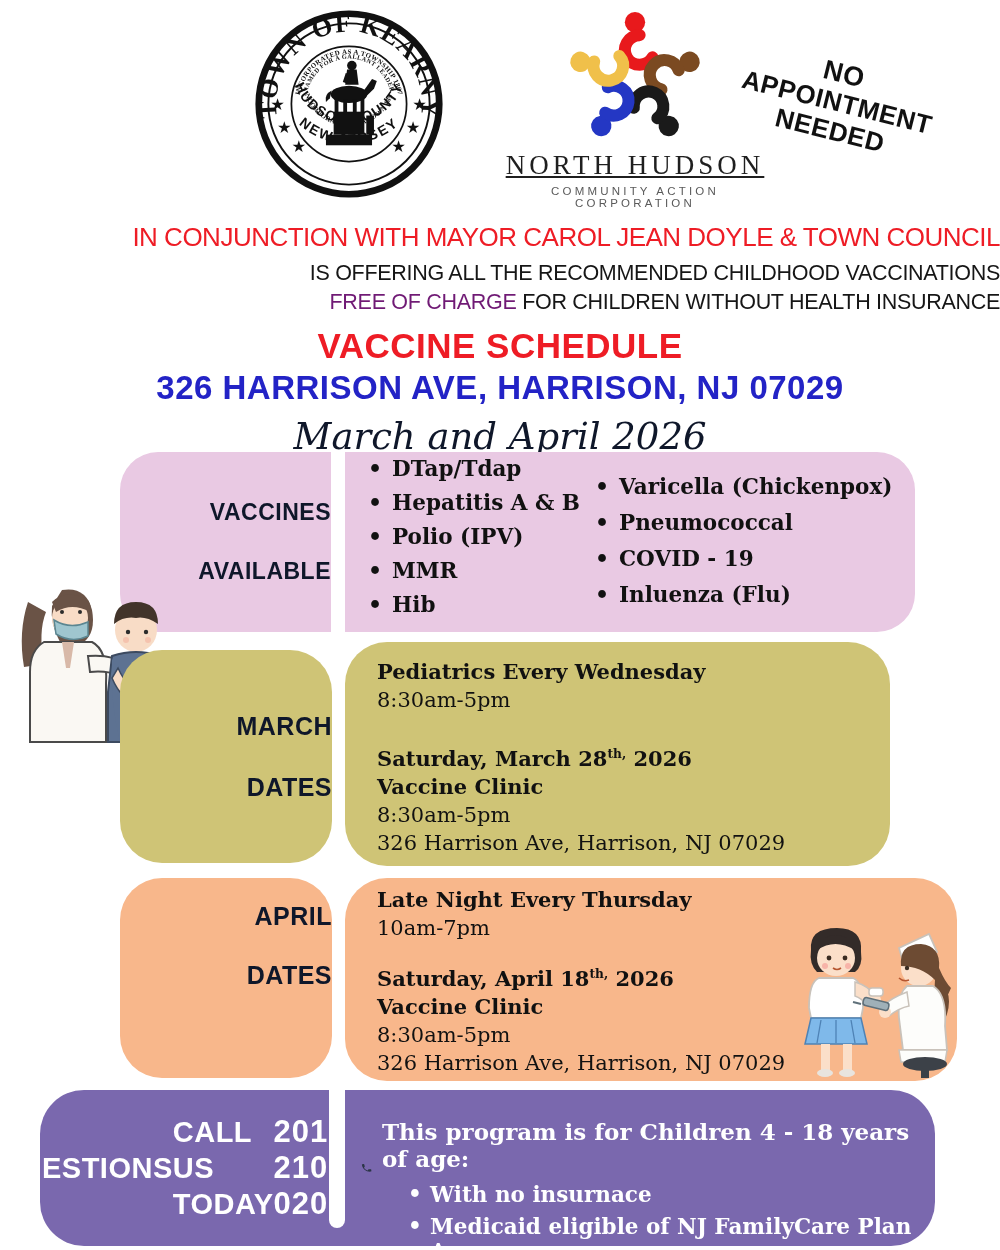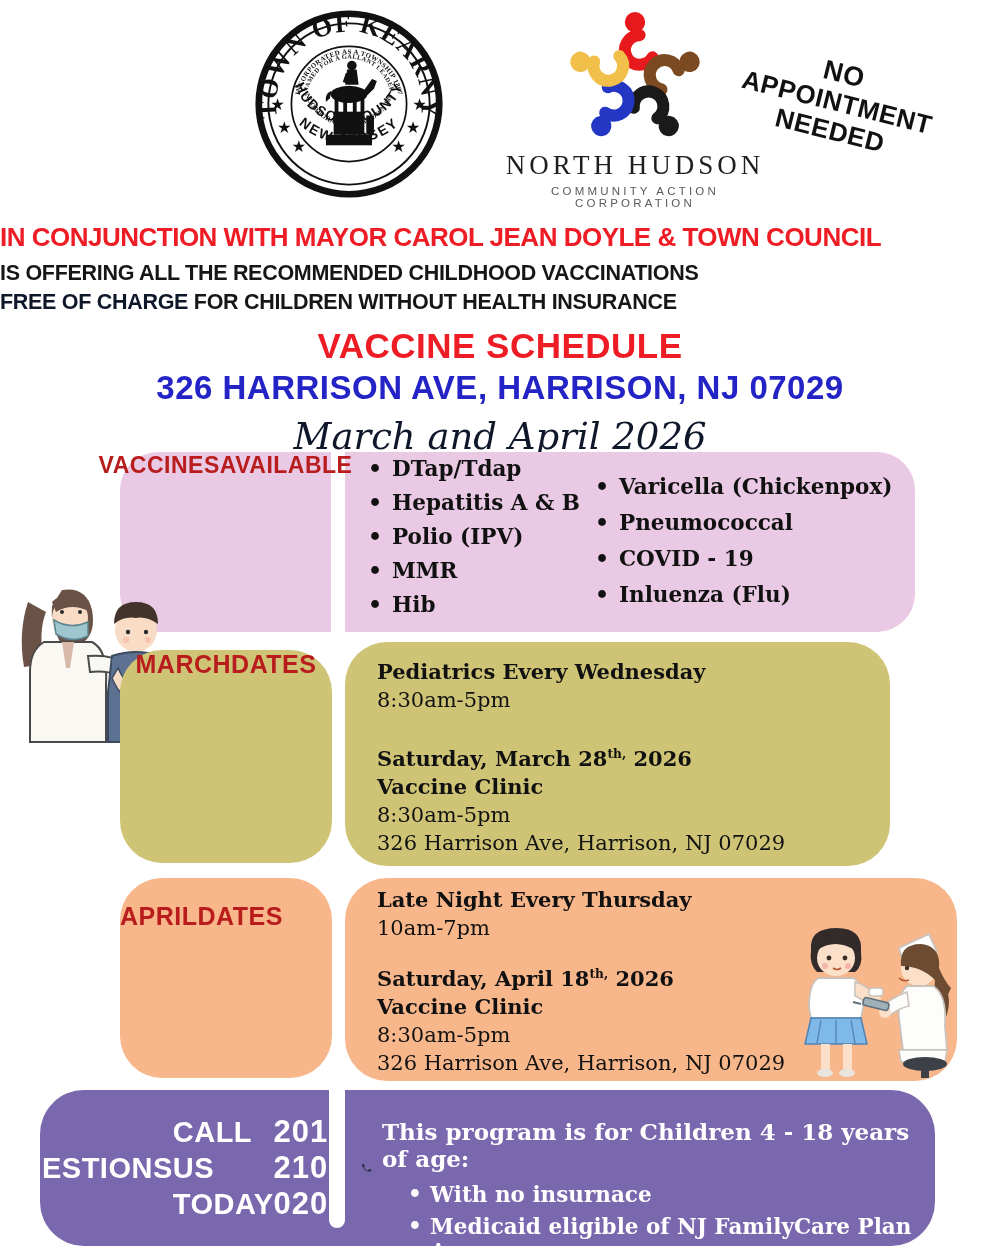--- a/index.html
+++ b/index.html
@@ -3,51 +3,51 @@
 <meta charset="utf-8">
 <style>
   * { margin:0; padding:0; box-sizing:border-box; }
   body { background:#ffffff; font-family:"Liberation Sans", sans-serif; }
   .page { position:relative; width:1000px; height:1250px; background:#ffffff; overflow:hidden; margin:0 auto; }
 
   
   .seal { position:absolute; left:253px; top:8px; width:192px; height:192px; }
   .org  { position:absolute; left:490px; top:0; width:290px; height:205px; text-align:center; }
   .org-icon { width:190px; height:148px; margin:0 auto; display:block; }
-  .org-name { font-family:"Liberation Serif", serif; font-size:27px; letter-spacing:4px; color:#1f1f1f; margin-top:2px; }
+  .org-name { font-family:"Liberation Serif", serif; font-size:27px; letter-spacing:4px; color:#1f1f1f; margin-top:2px;text-decoration:underline; }
   .org-tag  { font-size:11.5px; letter-spacing:3.2px; color:#5a5a5a; margin-top:4px; }
 
   .stamp { position:absolute; left:722px; top:58px; width:230px; text-align:center;
            transform:rotate(14deg); transform-origin:center; color:#111;
            font-weight:700; line-height:1.12; letter-spacing:0.5px; }
   .stamp .s1 { font-size:27px; }
   .stamp .s2 { font-size:26px; }
   .stamp .s3 { font-size:26px; }
 
   
-  .intro { position:absolute; left:0; top:222px; width:1000px; text-align:left; font-weight:700; }
+  .intro { position:absolute; left:0; top:222px; width:1000px; text-align:right; font-weight:400; }
   .intro .l1 { color:#ee1c25; font-size:26px; letter-spacing:-0.5px; margin-bottom:8px; }
   .intro .l2 { color:#161616; font-size:21.5px; letter-spacing:-0.3px; margin-bottom:4px; }
   .intro .l3 { color:#161616; font-size:21.5px; letter-spacing:-0.3px; }
-  .intro .free { color:#0f172a;margin-top:43px; }
+  .intro .free { color:#701a75;margin-top:43px; }
 
   .titleblock { position:absolute; left:0; top:326px; width:1000px; text-align:center; }
   .titleblock .t1 { color:#ee1c25; font-size:35px; font-weight:700; letter-spacing:0.5px; }
   .titleblock .t2 { color:#2323c6; font-size:33px; font-weight:700; letter-spacing:0.5px; margin-top:3px; }
   .titleblock .t3 { font-family:"DejaVu Serif", serif; font-style:italic; font-size:37px; color:#0f172a; margin-top:8px; }
 
   
   .box { position:absolute; border-radius:38px; }
   .pink   { background:#e9c9e3; }
   .olive  { background:#cfc476; }
   .orange { background:#f8b78b; }
   .purple { background:#7a68ae; }
 
-  .label-col { display:flex; justify-content:center; align-items:flex-start;
-               font-weight:700; color:#b91c1c; }
+  .label-col { display:flex; flex-direction:column; justify-content:center; align-items:flex-end;
+               font-weight:700; color:#0f172a; }
   .label-col .lab { font-size:23px; letter-spacing:0.5px; }
   .label-col .gap { height:32px; }
 
   
   .vax-list { position:absolute; font-family:"DejaVu Serif", serif; font-weight:700; font-size:21.5px; color:#111; list-style:none; }
   .vax-list li { margin-bottom:9px; position:relative; padding-left:24px; }
   .vax-list li::before { content:"•"; position:absolute; left:0; top:-1px; font-size:22px; }
 
   
   .sched { position:absolute; font-family:"DejaVu Serif", serif; font-size:21px; color:#111; line-height:28px; }

